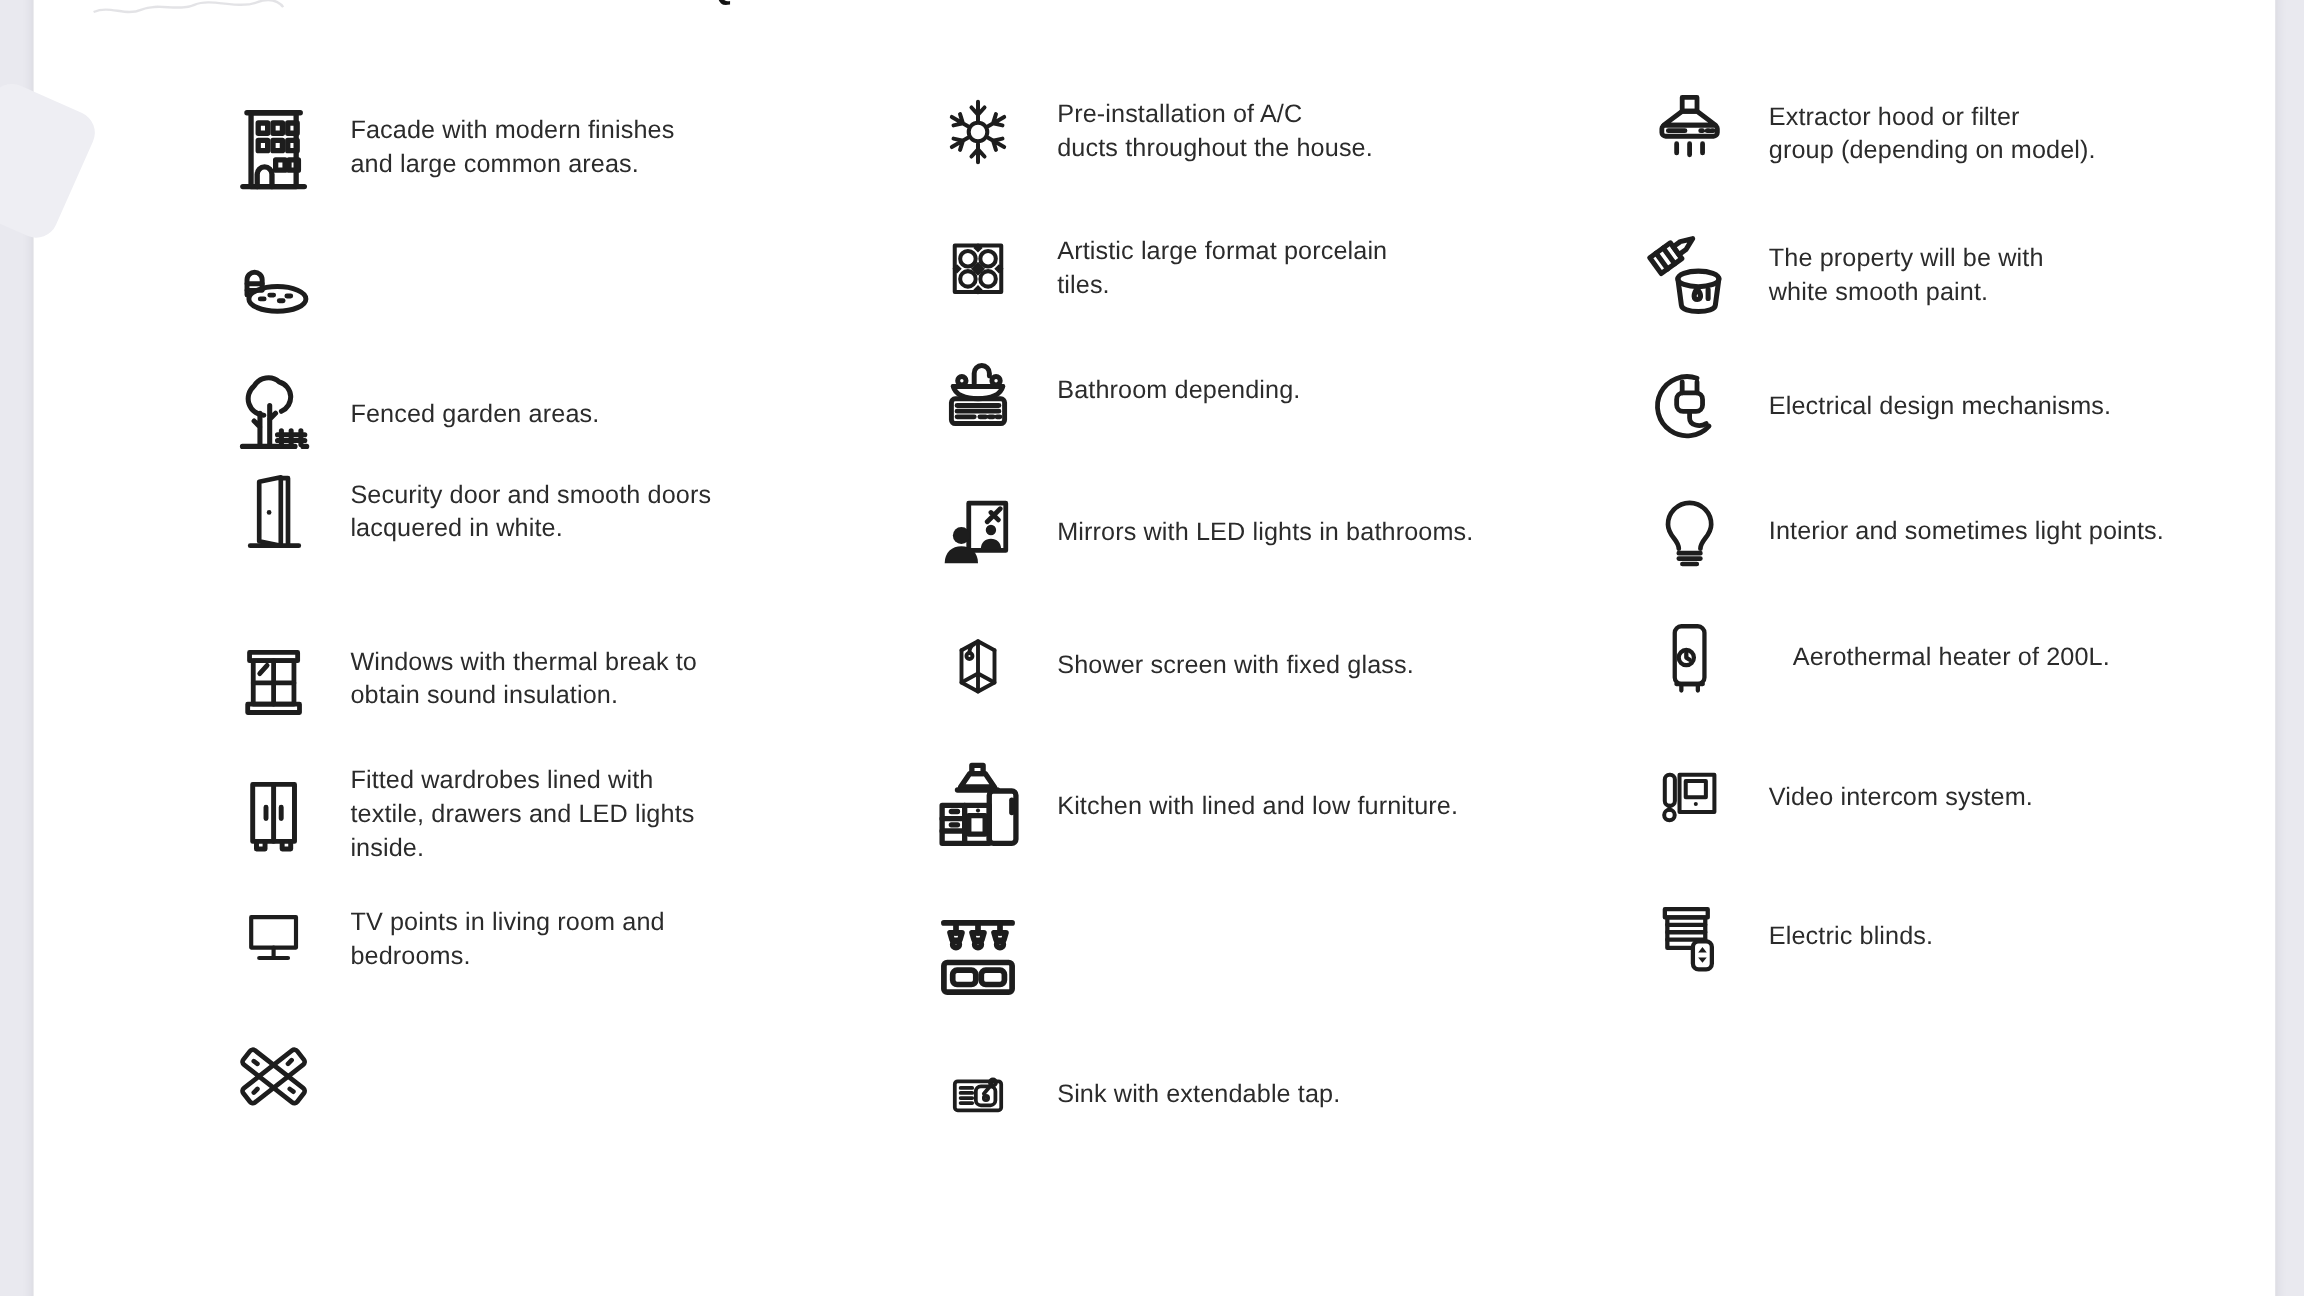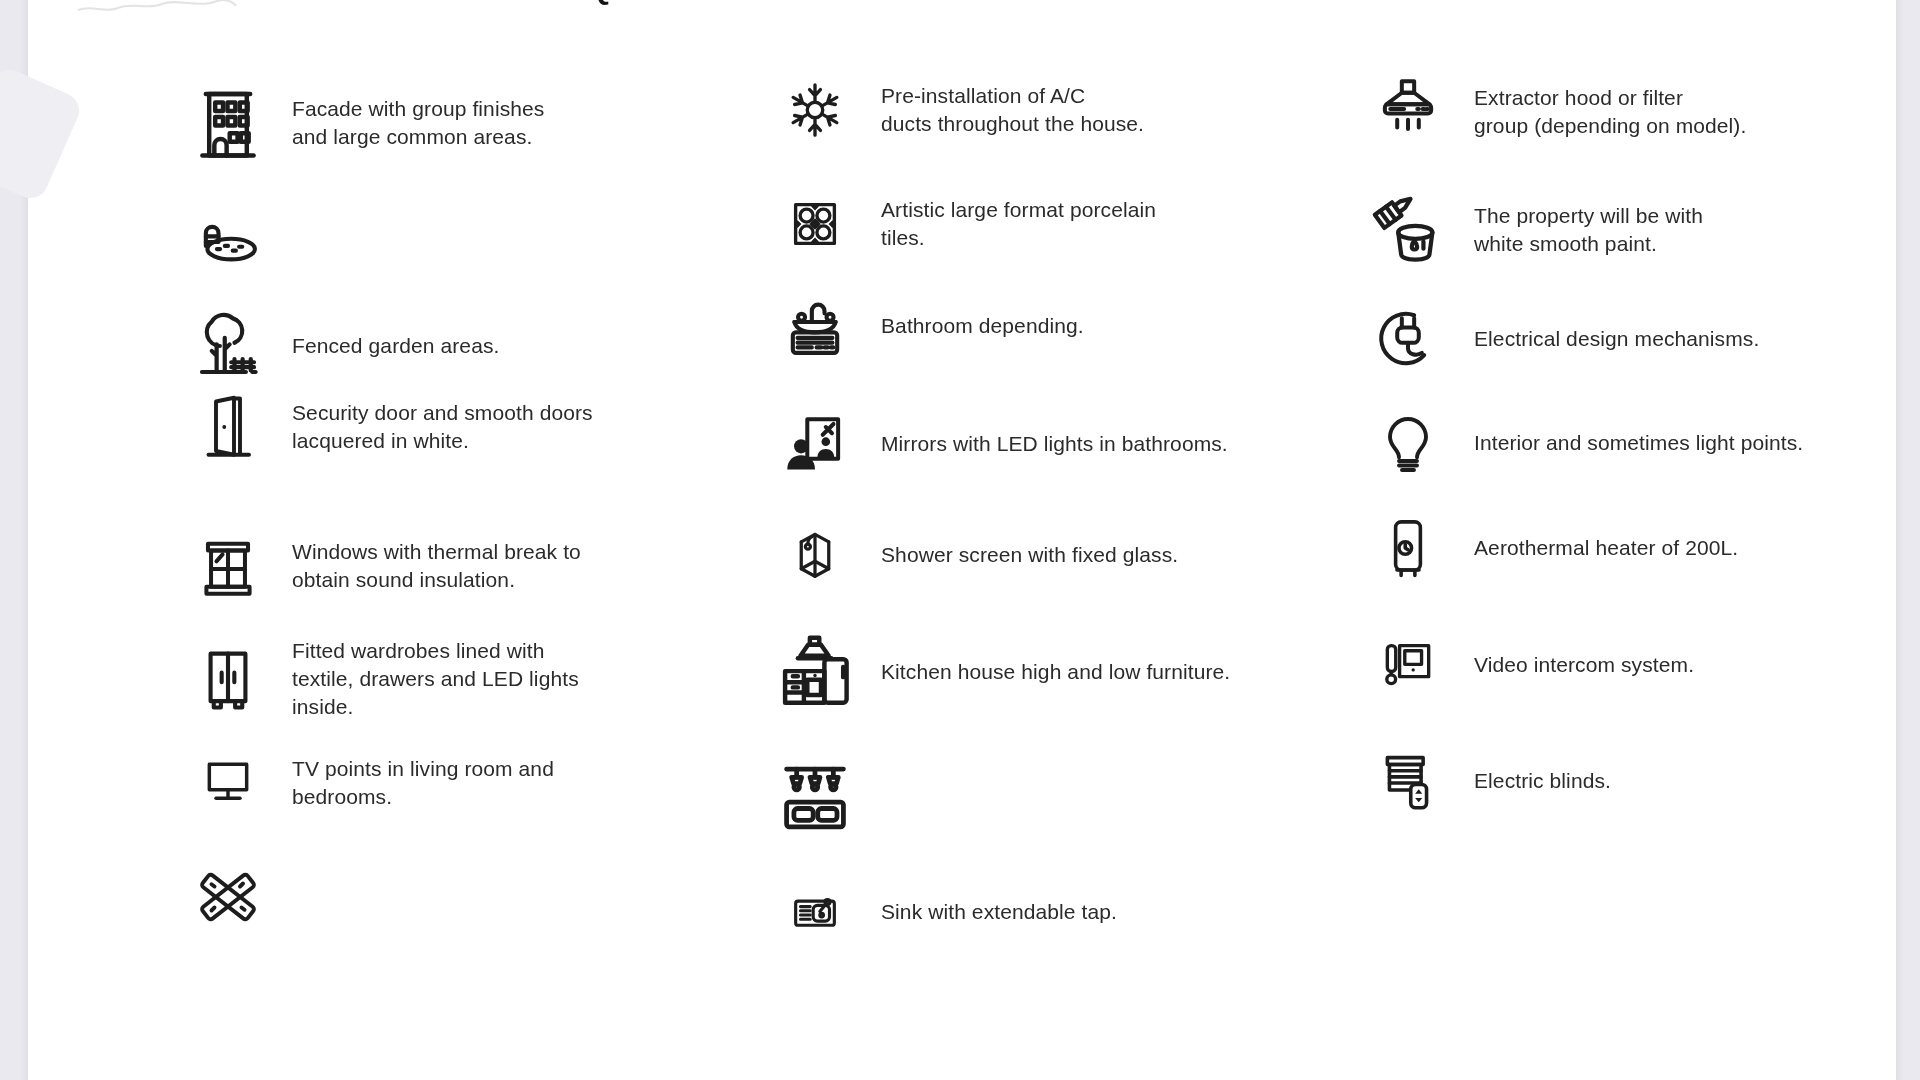--- a/index.html
+++ b/index.html
@@ -55,21 +55,21 @@
             <rect x="23.7" y="12" width="4.6" height="5"></rect>
             <rect x="30.9" y="12" width="4.6" height="5"></rect>
             <rect x="16.5" y="20.5" width="4.6" height="5"></rect>
             <rect x="23.7" y="20.5" width="4.6" height="5"></rect>
             <rect x="30.9" y="20.5" width="4.6" height="5"></rect>
             <rect x="25" y="30" width="4.6" height="5"></rect>
             <rect x="31.5" y="30" width="4.6" height="5"></rect>
             <path d="M16 43v-6a3.6 3.6 0 0 1 7.2 0v6"></path>
           </svg>
         </div>
-        <div class="label">Facade with group finishes
+        <div class="label">Facade with modern finishes
 and large common areas.</div>
       </div>
       <div class="row" style="left: 180px; top: 183px; height: 110px;">
         <div class="iconbox" style="width: 96px;">
           <svg viewBox="0 0 48 48" width="76" height="76">
             <path d="M10 29v-8c0-2.5 2-4 4-4s4 1.5 4 4v5"></path>
             <path d="M10 23h8M10 26.5h8"></path>
             <ellipse cx="26" cy="31" rx="15" ry="6.5"></ellipse>
             <path d="M17 31h2M22 29h2M27 32h2M31 29.5h2" stroke-width="1.8"></path>
           </svg>
@@ -236,21 +236,21 @@
             <path d="M15.5 14.5l4.5-6.5h7.5l4.5 6.5z"></path>
             <path d="M14 16h19.5"></path>
             <rect x="29.5" y="16.5" width="13" height="25.5" rx="2"></rect>
             <path d="M40.5 21v6" stroke-width="1.8"></path>
             <rect x="6.5" y="23.5" width="23" height="18.5"></rect>
             <path d="M17.5 23.5v18.5M6.5 30h11M6.5 36h11M11 26.5h3M11 33h3"></path>
             <rect x="19.5" y="28.5" width="8" height="9"></rect>
             <circle cx="24" cy="26" r="1" style="fill:#1d1d1d;stroke:none"></circle>
           </svg>
         </div>
-        <div class="label">Kitchen house high and low furniture.</div>
+        <div class="label">Kitchen with lined and low furniture.</div>
       </div>
       <div class="row" style="left: 765px; top: 738px; height: 108px;">
         <div class="iconbox" style="width: 100px;">
           <svg viewBox="0 0 48 48" width="88" height="88">
             <path d="M8.5 11.5h31" stroke-width="3.4"></path>
             <path d="M14 11.5v4.5M24 11.5v4.5M34 11.5v4.5"></path>
             <path d="M11.3 16h5.4l-1 3.4h-3.4z M21.3 16h5.4l-1 3.4h-3.4z M31.3 16h5.4l-1 3.4h-3.4z"></path>
             <circle cx="14" cy="21.3" r="1.5"></circle>
             <circle cx="24" cy="21.3" r="1.5"></circle>
             <circle cx="34" cy="21.3" r="1.5"></circle>
@@ -317,21 +317,21 @@
       </div>
       <div class="row" style="left: 1358px; top: 398px; height: 90px;">
         <div class="iconbox" style="width: 100px;">
           <svg viewBox="0 0 48 48" width="72" height="72">
             <path d="M18 33.5c0-5-6-7-6-13.5a12 12 0 0 1 24 0c0 6.5-6 8.5-6 13.5"></path>
             <path d="M18 36h12M18 39h12M20 42h8"></path>
           </svg>
         </div>
         <div class="label">Interior and sometimes light points.</div>
       </div>
-      <div class="row" style="left: 1358px; top: 508px; height: 80px;">
+      <div class="row" style="left: 1358px; top: 508px; height: 80px; gap: 20px;">
         <div class="iconbox" style="width: 100px;">
           <svg viewBox="0 0 48 48" width="66" height="66">
             <rect x="15" y="5" width="18" height="35" rx="4"></rect>
             <circle cx="22" cy="24" r="4.6"></circle>
             <path d="M22 21.5V24l2 1.3" stroke-width="1.8"></path>
             <path d="M19 40v4M29 40v4M16 40h16"></path>
           </svg>
         </div>
         <div class="label">Aerothermal heater of 200L.</div>
       </div>

